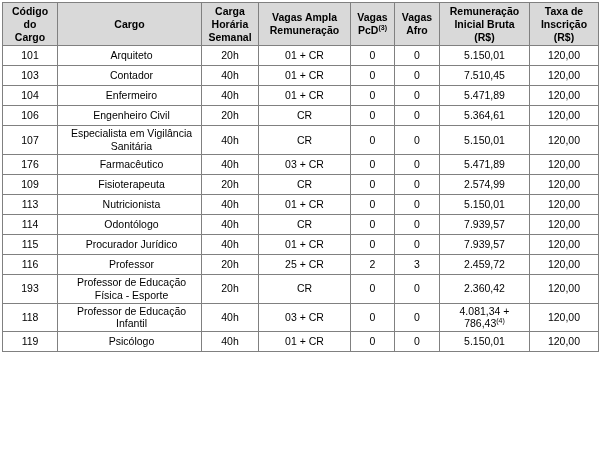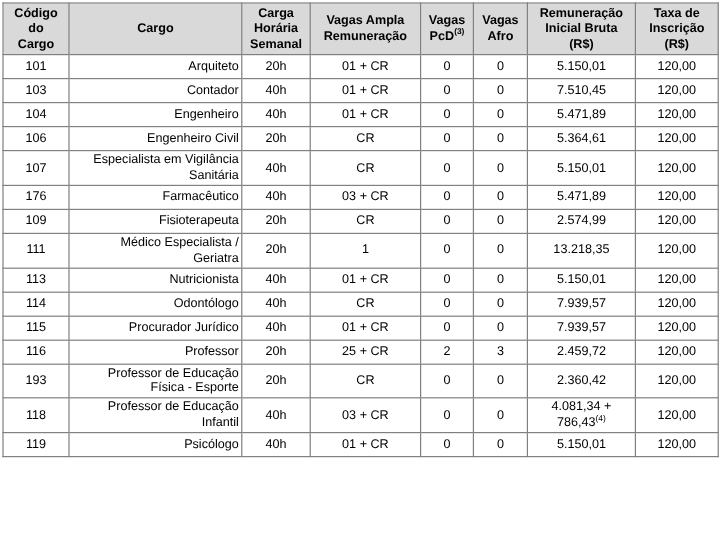--- a/index.html
+++ b/index.html
@@ -36,21 +36,21 @@
     height: 40px;
     padding: 2px 1px;
   }
   #jobs-table tbody td {
     height: 20px;
     text-align: center;
     padding: 1px 2px;
     background: #ffffff;
   }
   #jobs-table tbody td.cargo-name {
-    text-align: right;
+    text-align: center;
     padding-left: 6px;
   }
   tr.two-line td { height: 30px; }
   .sup { font-size: 7px; vertical-align: super; line-height: 0; }
   
   col.c-codigo   { width: 55px; }
   col.c-cargo    { width: 144px; }
   col.c-carga    { width: 57px; }
   col.c-ampla    { width: 92px; }
   col.c-pcd      { width: 44px; }
@@ -127,21 +127,21 @@
         <td class="cargo-name">Contador</td>
         <td>40h</td>
         <td>01 + CR</td>
         <td>0</td>
         <td>0</td>
         <td>7.510,45</td>
         <td>120,00</td>
       </tr>
       <tr>
         <td>104</td>
-        <td class="cargo-name">Engenheiro</td>
+        <td class="cargo-name">Enfermeiro</td>
         <td>40h</td>
         <td>01 + CR</td>
         <td>0</td>
         <td>0</td>
         <td>5.471,89</td>
         <td>120,00</td>
       </tr>
       <tr>
         <td>106</td>
         <td class="cargo-name">Engenheiro Civil</td>
@@ -173,30 +173,20 @@
         <td>120,00</td>
       </tr>
       <tr>
         <td>109</td>
         <td class="cargo-name">Fisioterapeuta</td>
         <td>20h</td>
         <td>CR</td>
         <td>0</td>
         <td>0</td>
         <td>2.574,99</td>
-        <td>120,00</td>
-      </tr>
-      <tr class="two-line">
-        <td>111</td>
-        <td class="cargo-name">Médico Especialista / Geriatra</td>
-        <td>20h</td>
-        <td>1</td>
-        <td>0</td>
-        <td>0</td>
-        <td>13.218,35</td>
         <td>120,00</td>
       </tr>
       <tr>
         <td>113</td>
         <td class="cargo-name">Nutricionista</td>
         <td>40h</td>
         <td>01 + CR</td>
         <td>0</td>
         <td>0</td>
         <td>5.150,01</td>

